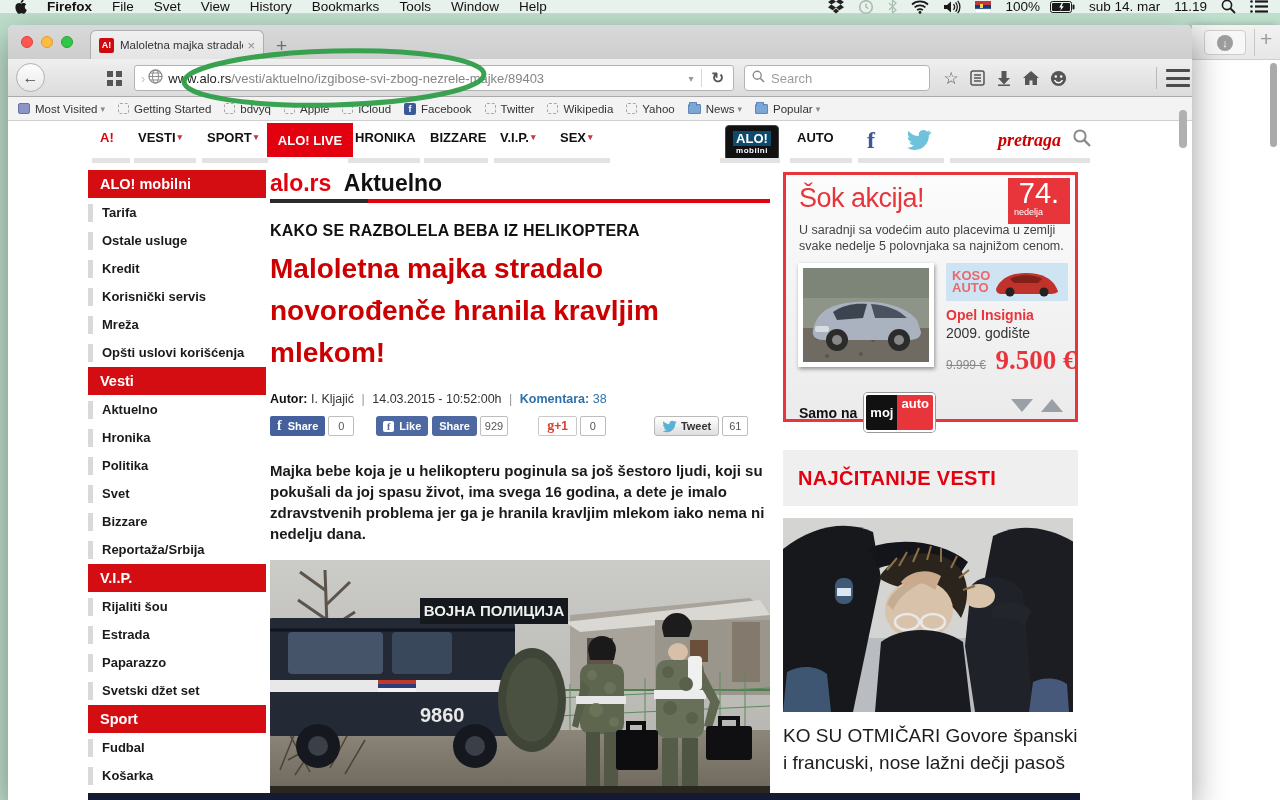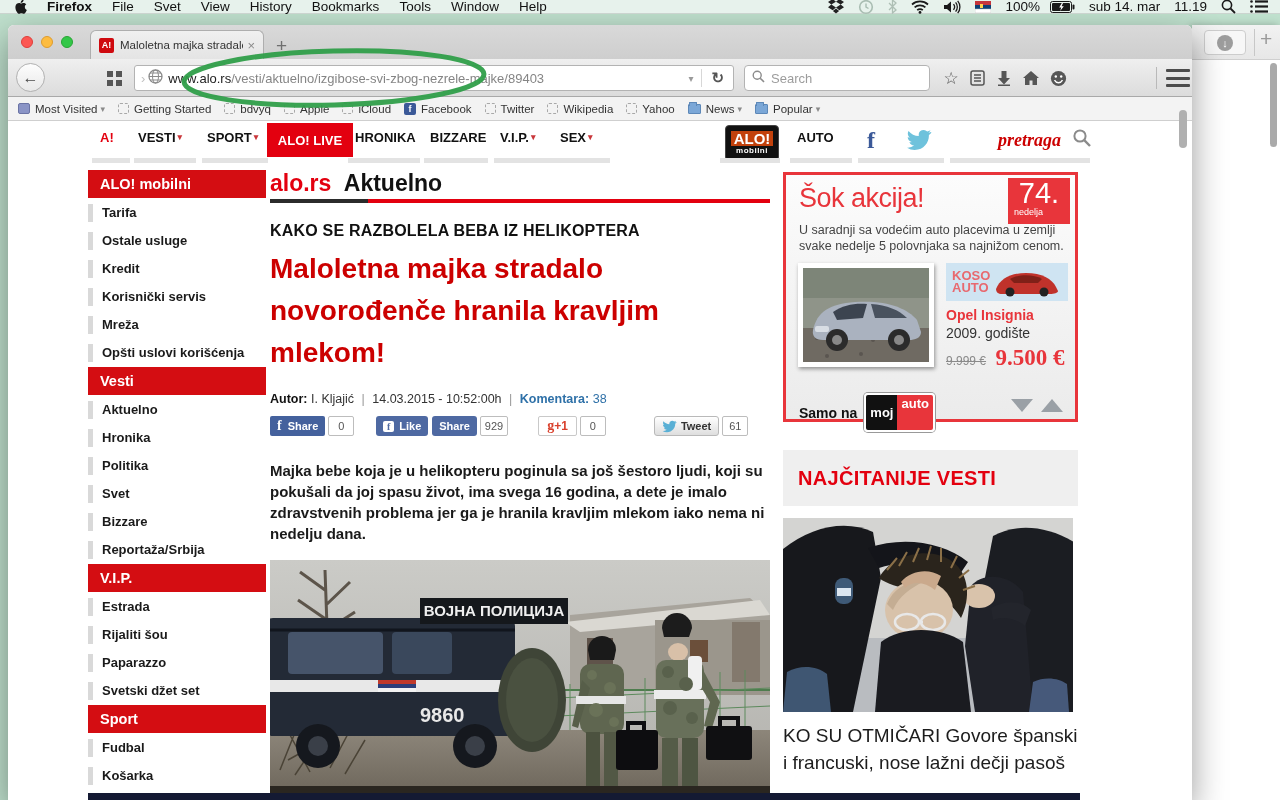--- a/index.html
+++ b/index.html
@@ -90,21 +90,21 @@
 
   
   .nav-cell { position:absolute; top:9px; font-weight:bold; font-size:13px; color:#111; white-space:nowrap; }
   .nav-caret { color:#c9363a; font-size:9px; margin-left:2px; vertical-align:2px; }
   .nav-a { color:#e3000f; }
   .nav-underline { position:absolute; top:37px; height:5px; background:#e3e3e3; }
   #nav-alolive { position:absolute; left:259px; top:2px; width:86px; height:34px; background:#e3000f; color:#fff;
     font-weight:bold; font-size:13px; display:flex; align-items:center; justify-content:center; }
   #nav-logo { position:absolute; left:717px; top:4px; width:54px; height:36px; background:#111; border-radius:4px;
     display:flex; flex-direction:column; align-items:center; justify-content:center; border:1px solid #444; }
-  #nav-logo .lg-top { color:#fff; background:#c2410c; font-weight:bold; font-size:15px; padding:0 3px; line-height:15px; }
+  #nav-logo .lg-top { color:#fff; background:#0c4a6e; font-weight:bold; font-size:13px; padding:0 3px; line-height:15px; }
   #nav-logo .lg-bot { color:#fff; font-size:8px; font-weight:bold; letter-spacing:.5px; }
   .nav-fb { position:absolute; left:859px; top:6px; width:22px; height:26px; color:#3b5998; font-weight:bold; font-size:24px; font-family:"Liberation Serif",serif; }
   .nav-tw { position:absolute; left:898px; top:8px; }
   #nav-search { position:absolute; left:990px; top:8px; display:flex; align-items:center; }
   #nav-search .pret { font-family:"Liberation Serif", serif; font-style:italic; font-weight:bold; color:#c00; font-size:18px; margin-right:12px; }
 
   
   #sidebar { position:absolute; left:80px; top:49px; width:178px; }
   .sb-header { background:#d40d12; color:#fff; font-weight:bold; font-size:14.5px; height:28px; line-height:28px; padding-left:12px; margin-bottom:1px; }
   .sb-item { position:relative; height:28px; line-height:28px; font-weight:bold; font-size:13px; color:#1a1a1a; padding-left:14px; }
@@ -154,21 +154,21 @@
   #ad-line1 { top:48px; } #ad-line2 { top:64px; }
   #ad-photo { position:absolute; left:12px; top:88px; width:136px; height:104px; background:#fff;
     box-shadow:1px 2px 4px rgba(0,0,0,.4); padding:5px; }
   #ad-photo svg { width:126px; height:94px; display:block; }
   #ad-dealer { position:absolute; left:160px; top:88px; width:122px; height:38px; background:#cfe4f2; display:flex; align-items:center; }
   .dealer-txt { color:#e8696f; font-weight:bold; font-size:13px; line-height:12px; padding-left:6px; }
   #ad-car-name { position:absolute; left:160px; top:132px; color:#e8353b; font-weight:bold; font-size:14px; }
   #ad-car-year { position:absolute; left:160px; top:150px; color:#333; font-size:14px; }
   #ad-prices { position:absolute; left:160px; top:170px; white-space:nowrap; }
   .old-price { color:#8a8a8a; font-size:12px; text-decoration:line-through; margin-right:5px; }
-  .new-price { color:#e8353b; font-size:23px; font-weight:bold; font-family:"Liberation Serif",serif; }
+  .new-price { color:#e8353b; font-size:27px; font-weight:bold; font-family:"Liberation Serif",serif; }
   #ad-footer { position:absolute; left:13px; top:218px; display:flex; align-items:center; }
   #ad-footer .samo { font-weight:bold; font-size:14px; color:#111; margin-right:7px; }
   .mojauto { display:flex; border:2px solid #fff; border-radius:4px; box-shadow:0 0 0 1px #999; overflow:hidden; font-weight:bold; font-size:13px; }
   .mojauto .mj { background:#111; color:#fff; padding:10px 4px; }
   .mojauto .at { background:#e8353b; color:#fff; padding:1px 4px; }
   #ad-arrows { position:absolute; right:12px; top:224px; display:flex; }
   .tri-down { width:0; height:0; border-left:11px solid transparent; border-right:11px solid transparent; border-top:13px solid #9aa0a6; margin-right:8px; }
   .tri-up { width:0; height:0; border-left:11px solid transparent; border-right:11px solid transparent; border-bottom:13px solid #9aa0a6; }
   #mostread-band { position:absolute; top:278px; width:295px; height:56px; background:#efefef; display:flex; align-items:center; }
   #mostread-band span { color:#e3000f; font-weight:bold; font-size:20px; padding-left:15px; letter-spacing:.3px; }
@@ -460,22 +460,22 @@
       <div class="sb-item">Mreža</div>
       <div class="sb-item">Opšti uslovi korišćenja</div>
       <div class="sb-header">Vesti</div>
       <div class="sb-item">Aktuelno</div>
       <div class="sb-item">Hronika</div>
       <div class="sb-item">Politika</div>
       <div class="sb-item">Svet</div>
       <div class="sb-item">Bizzare</div>
       <div class="sb-item">Reportaža/Srbija</div>
       <div class="sb-header">V.I.P.</div>
+      <div class="sb-item">Rijaliti šou</div>
       <div class="sb-item">Estrada</div>
-      <div class="sb-item">Rijaliti šou</div>
       <div class="sb-item">Paparazzo</div>
       <div class="sb-item">Svetski džet set</div>
       <div class="sb-header">Sport</div>
       <div class="sb-item">Fudbal</div>
       <div class="sb-item">Košarka</div>
     </div>
 
     <div id="maincol">
       <div id="breadcrumb">
         <span class="bc-site">alo.rs</span>

